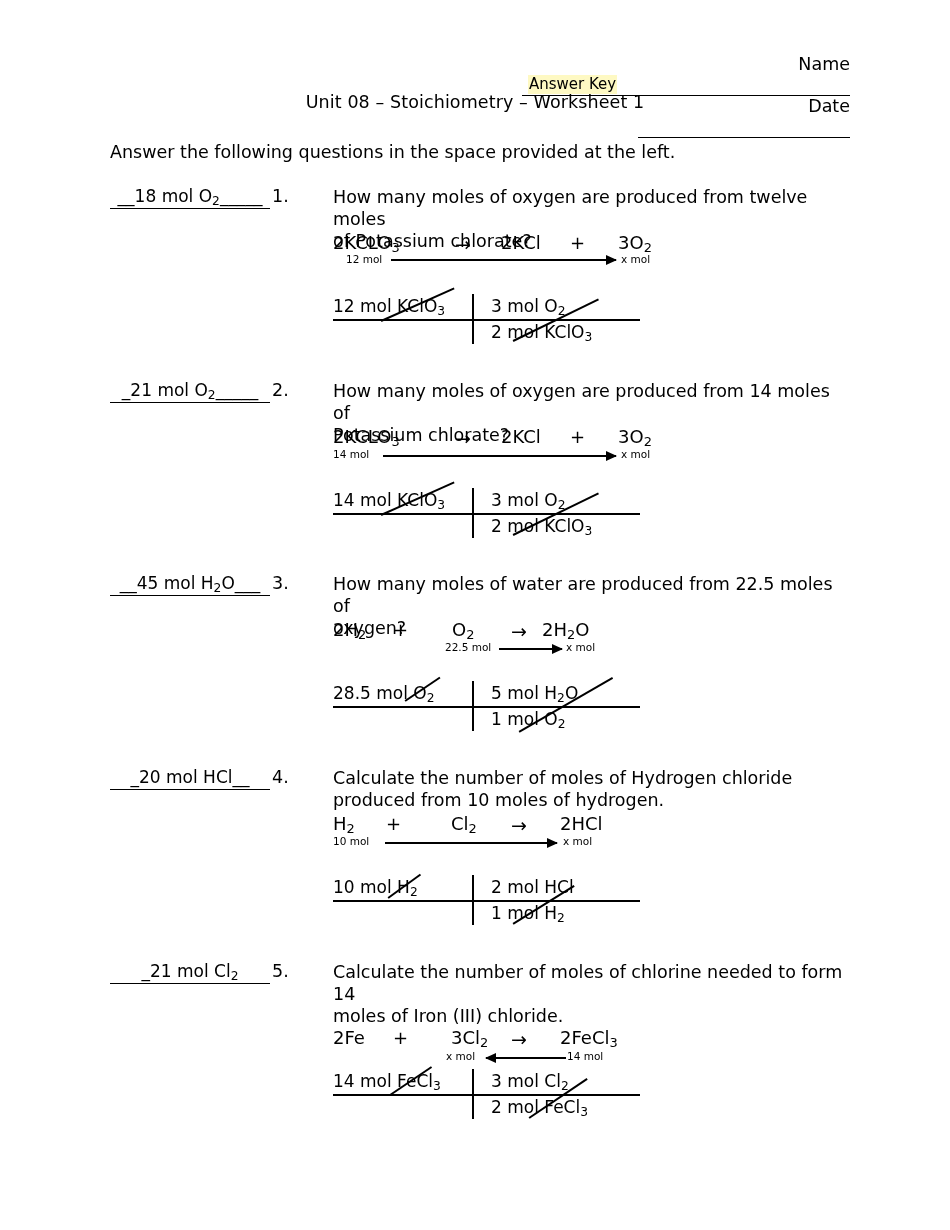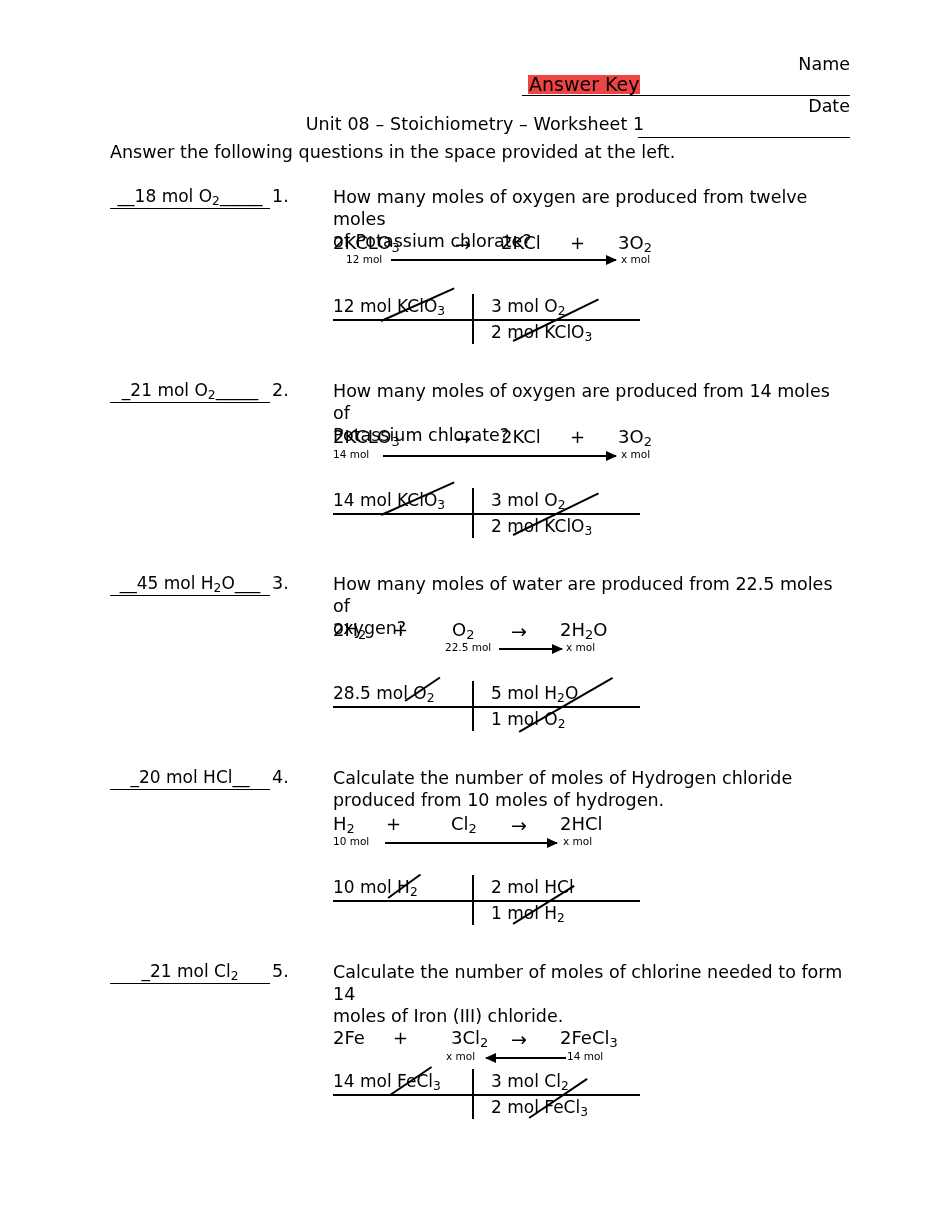--- a/index.html
+++ b/index.html
@@ -44,31 +44,31 @@
     height: 21px;
     margin-left: 8px;
     position: relative;
   }
   .rule-name { width: 328px; }
   .rule-date { width: 212px; margin-left: 12px; }
   .answer-key {
     position: absolute;
     left: 6px;
     bottom: 1px;
-    font-size: 19px;
+    font-size: 15px;
     line-height: 19px;
-    background: #ef4444;
+    background: #fef9c3;
     padding: 0 1px;
     white-space: nowrap;
   }
 
   .title {
     position: absolute;
     left: 0;
-    top: 114px;
+    top: 92px;
     width: 950px;
     text-align: center;
     font-size: 17.5px;
     letter-spacing: .1px;
   }
 
   .instructions {
     position: absolute;
     left: 110px;
     top: 142px;
@@ -308,21 +308,21 @@
     <div class="qtext">
       <span>How many moles of water are produced from 22.5 moles of</span><br>
       <span>oxygen?</span>
     </div>
 
     <div class="eqn" style="top:46px; width:330px;">
       <span class="term" style="left:0px;"><span>2H</span><sub>2</sub></span>
       <span class="term" style="left:60px;">+</span>
       <span class="term" style="left:119px;"><span>O</span><sub>2</sub></span>
       <span class="arrowsym" style="left:178px;">→</span>
-      <span class="term" style="left:227px;"><span>2H</span><sub>2</sub><span>O</span></span>
+      <span class="term" style="left:209px;"><span>2H</span><sub>2</sub><span>O</span></span>
       <span class="molbl" style="left:112px; top:23px;">22.5 mol</span>
       <span class="molbl" style="left:233px; top:23px;">x mol</span>
       <span class="flowarrow" style="left:166px; top:25px; width:63px;">
         <span class="shaft"></span>
         <span class="head-r"></span>
       </span>
     </div>
 
     <div class="dimanal" style="top:108px;">
       <span class="hbar"></span>

